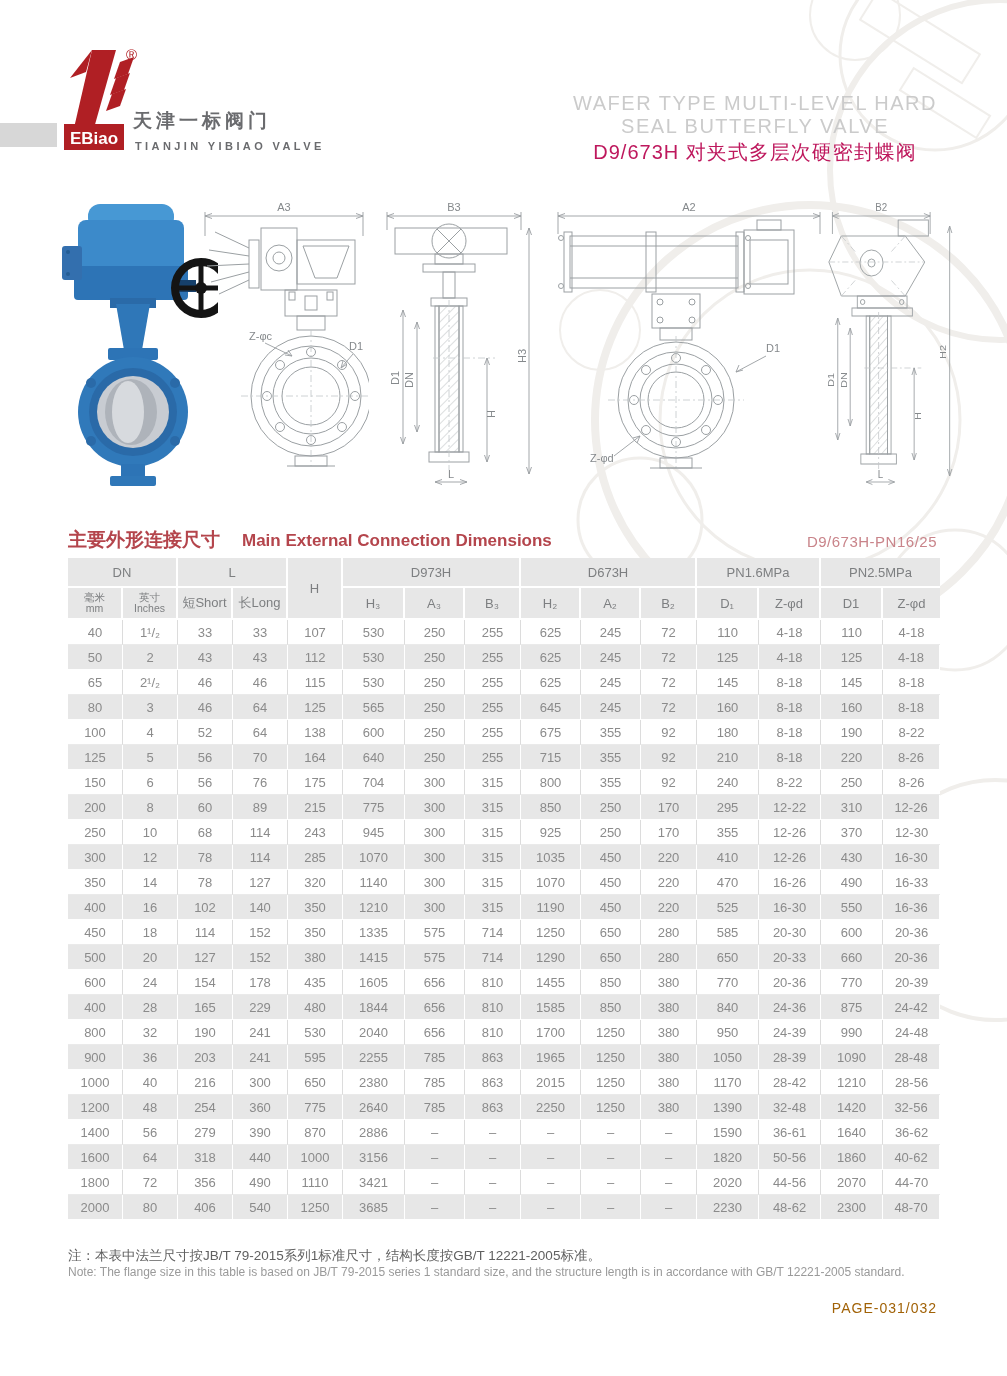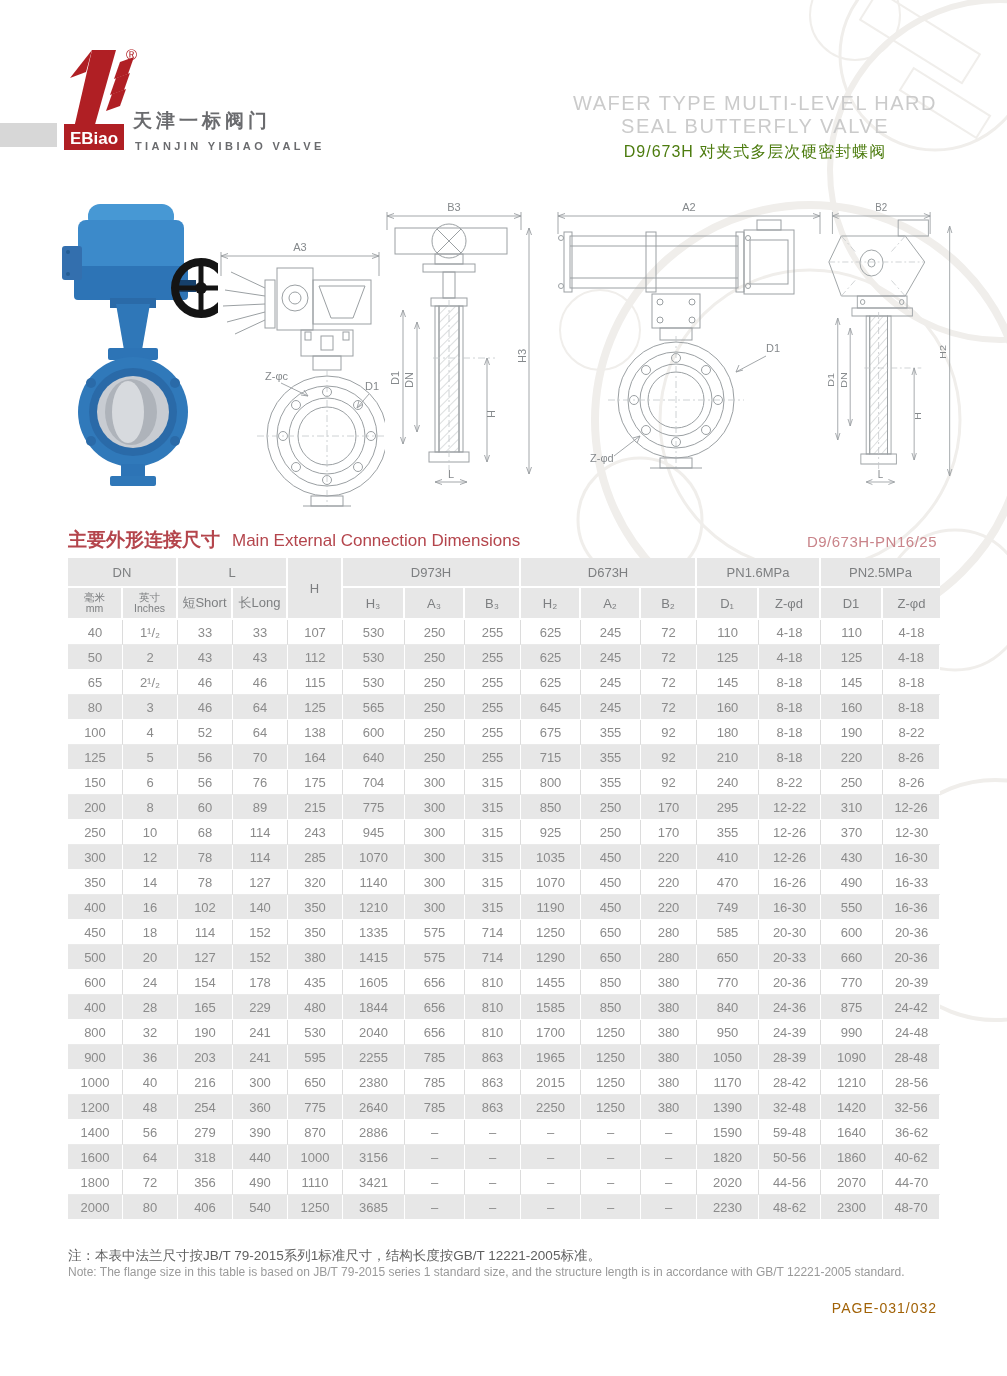--- a/index.html
+++ b/index.html
@@ -10,32 +10,32 @@
   
   .tabbar{position:absolute;left:0;top:123px;width:57px;height:24px;background:#d7d7d7;}
   .logo{position:absolute;left:64px;top:44px;width:260px;height:120px;}
   .brand-cn{position:absolute;left:133px;top:108px;font-size:19px;font-weight:bold;
             letter-spacing:4px;color:#6a6b6e;white-space:nowrap;}
   .brand-en{position:absolute;left:135px;top:140px;font-size:11px;font-weight:bold;
             letter-spacing:3.4px;color:#6a6b6e;white-space:nowrap;}
   
   .titles{position:absolute;right:70px;top:80px;text-align:center;margin-top:12px;}
   .title-en{font-size:20px;line-height:23px;color:#cbcbcb;letter-spacing:1.5px;}
-  .title-cn{font-size:16px;line-height:24px;color:#4d7c0f;margin-top:2px;letter-spacing:1px;}
+  .title-cn{font-size:20px;line-height:24px;color:#be185d;margin-top:2px;letter-spacing:1px;}
   
   .fig{position:absolute;top:200px;}
   .fig svg{display:block;}
   .ln{stroke:#9ba0a3;stroke-width:1;fill:none;}
   .dim{stroke:#989da0;stroke-width:0.9;fill:none;}
   .ctr{stroke:#c2c6c9;stroke-width:0.8;stroke-dasharray:7 3 2 3;fill:none;}
   .svglbl{fill:#85898c;font-family:"Liberation Sans",sans-serif;font-size:11px;}
   
   .sec{position:absolute;left:68px;top:527px;white-space:nowrap;}
   .sec-cn{font-size:19px;font-weight:bold;color:#b4454c;}
-  .sec-en{font-size:17px;color:#b4454c;margin-left:12px;}
+  .sec-en{font-size:17px;color:#b4454c;margin-left:22px;font-weight:bold;}
   .model-code{position:absolute;right:70px;top:533px;font-size:15px;color:#c9848a;letter-spacing:0.5px;}
   
   .tbl-wrap{position:absolute;left:68px;top:558px;}
   table{border-collapse:separate;border-spacing:0;table-layout:fixed;width:872px;}
   th{background:#e7e7e7;border-right:2px solid #fff;border-bottom:2px solid #fff;
      font-size:13px;font-weight:normal;color:#7d7f81;padding:0;}
   thead tr:first-child th{height:28px;}
   thead tr:last-child th{height:30px;margin-top:17px;}
   th .two{display:block;font-size:10.5px;line-height:11px;}
   td{height:24px;padding:0;text-align:center;font-size:13px;color:#8b8b8b;
@@ -114,21 +114,21 @@
       <ellipse cx="70" cy="212" rx="16" ry="31" fill="#d7dade"></ellipse>
       <circle cx="33" cy="183" r="5" fill="#2a6aa8"></circle>
         <circle cx="117" cy="183" r="5" fill="#2a6aa8"></circle>
       <circle cx="33" cy="241" r="5" fill="#2a6aa8"></circle>
         <circle cx="117" cy="241" r="5" fill="#2a6aa8"></circle>
       <rect x="63" y="264" width="24" height="14" fill="#2d74b6"></rect>
       <rect x="52" y="276" width="46" height="10" rx="2" fill="#2f77b8"></rect>
     </svg>
   </div>
 
-  <div class="fig" style="left:215px;margin-top:40px;">
+  <div class="fig" style="left:199px;">
     <svg width="170" height="290" viewBox="0 0 170 290">
       <line x1="6" y1="16" x2="164" y2="16" class="dim"></line>
       <path d="M6,16 l7,-2.5 M6,16 l7,2.5 M164,16 l-7,-2.5 M164,16 l-7,2.5" class="dim"></path>
       <line x1="6" y1="12" x2="6" y2="36" class="dim"></line>
         <line x1="164" y1="12" x2="164" y2="36" class="dim"></line>
       <text x="85" y="11" text-anchor="middle" class="svglbl">A3</text>
       <rect x="50" y="40" width="10" height="48" class="ln"></rect>
       <path d="M50,48 L16,32 M50,56 L10,50 M50,64 L8,66 M50,72 L12,82 M50,80 L20,94" class="ln"></path>
       <rect x="62" y="28" width="36" height="62" class="ln"></rect>
       <circle cx="80" cy="58" r="13" class="ln"></circle>
@@ -559,21 +559,21 @@
             <td>16</td>
             <td>102</td>
             <td>140</td>
             <td>350</td>
             <td>1210</td>
             <td>300</td>
             <td>315</td>
             <td>1190</td>
             <td>450</td>
             <td>220</td>
-            <td>749</td>
+            <td>525</td>
             <td>16-30</td>
             <td>550</td>
             <td>16-36</td>
           </tr>
           <tr>
             <td>450</td>
             <td>18</td>
             <td>114</td>
             <td>152</td>
             <td>350</td>
@@ -713,21 +713,21 @@
             <td>279</td>
             <td>390</td>
             <td>870</td>
             <td>2886</td>
             <td>–</td>
             <td>–</td>
             <td>–</td>
             <td>–</td>
             <td>–</td>
             <td>1590</td>
-            <td>59-48</td>
+            <td>36-61</td>
             <td>1640</td>
             <td>36-62</td>
           </tr>
           <tr class="stripe">
             <td>1600</td>
             <td>64</td>
             <td>318</td>
             <td>440</td>
             <td>1000</td>
             <td>3156</td>

